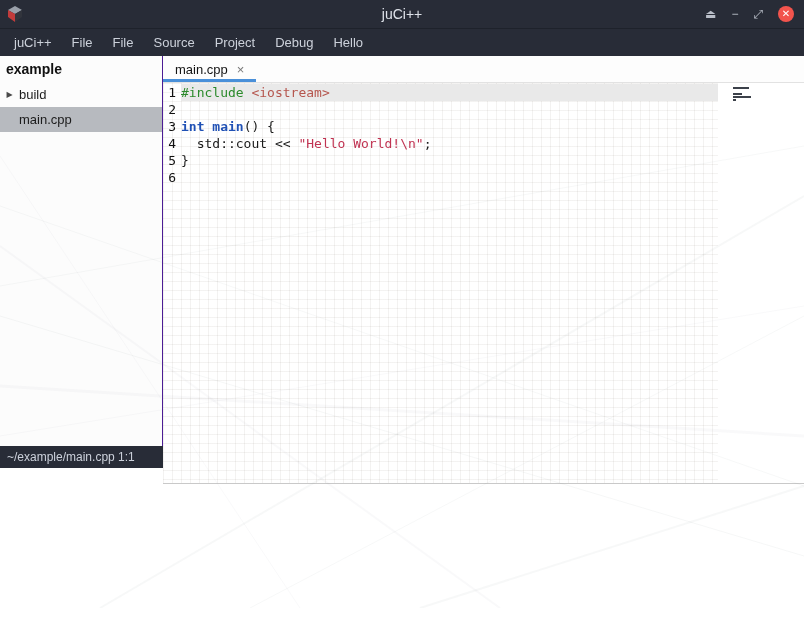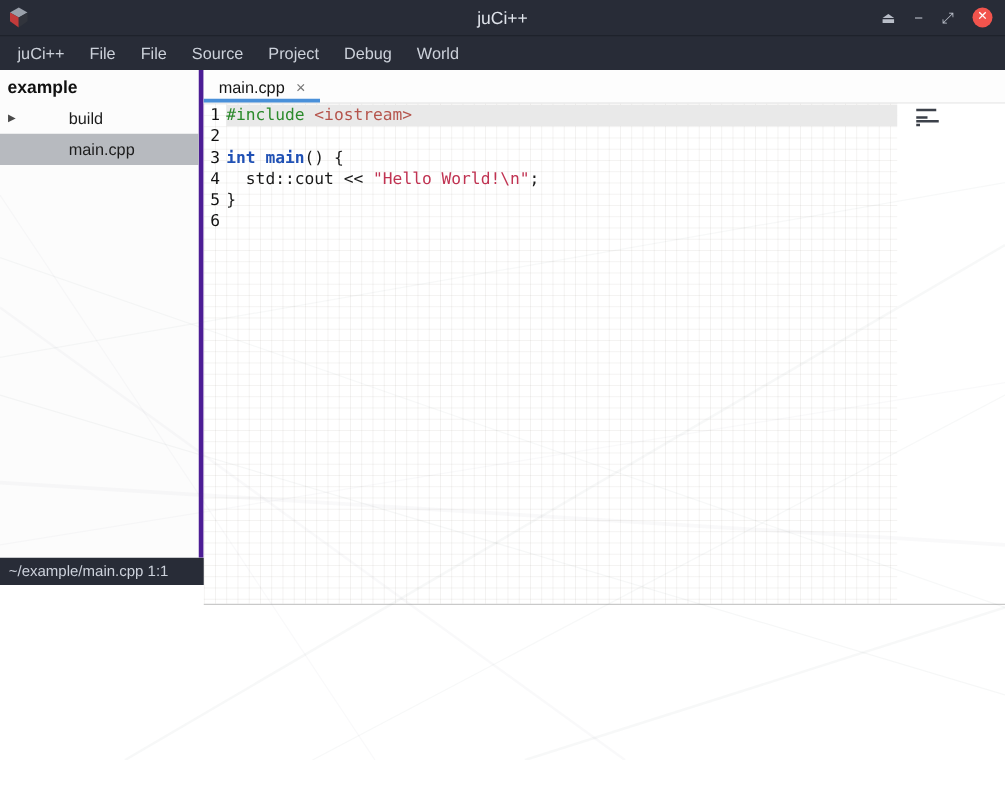--- a/index.html
+++ b/index.html
@@ -18,26 +18,26 @@
 
   
   .menubar { height:28px; background:var(--titlebar,#282c37); border-top:1px solid #1e222b; display:flex; align-items:center; padding-left:4px; flex:none; }
   .menu-item { padding:0 10px; font-size:13px; line-height:28px; color:#ccd1da; }
 
   
   .content { flex:1; display:flex; position:relative; background:#fcfcfc; min-height:0; }
   .watermark { position:absolute; inset:0; z-index:40; pointer-events:none; }
 
   
-  .sidebar { width:163px; flex:none; border-right:4px solid #4c1d95; padding-top:2px; background:transparent; }
+  .sidebar { width:163px; flex:none; border-right:1px solid #4c1d95; padding-top:2px; background:transparent; }
   .tree-root { font-weight:bold; font-size:14px; color:#111; padding:3px 6px; height:24px; }
   .tree-row { height:25px; display:flex; align-items:center; font-size:13px; color:#1c1c1c; }
   .tree-row.selected { background:var(--selection,#b7babf); }
   .expander { width:19px; flex:none; text-align:center; font-size:8px; color:#4a4a4a; }
-  .tree-label { white-space:nowrap;margin-left:36px; }
+  .tree-label { white-space:nowrap; }
 
   
   .main { flex:1; display:flex; flex-direction:column; background:#fff; min-width:0; }
   .tabbar { height:27px; flex:none; background:#fdfdfd; border-bottom:1px solid #e2e2e2; display:flex; }
   .tab { position:relative; display:flex; align-items:center; padding:0 12px; font-size:13px; color:#141414; }
   .tab-close { margin-left:9px; color:#777; font-size:13px; }
   .tab-underline { position:absolute; left:0; right:0; bottom:0; height:3px; background:var(--accent,#4a90d9); }
 
   
   .editor { height:400px; flex:none; display:flex; background:#fff; }
@@ -95,21 +95,21 @@
     </div>
   </div>
 
   <div class="menubar">
       <div class="menu-item">juCi++</div>
       <div class="menu-item">File</div>
       <div class="menu-item">File</div>
       <div class="menu-item">Source</div>
       <div class="menu-item">Project</div>
       <div class="menu-item">Debug</div>
-      <div class="menu-item">World</div>
+      <div class="menu-item">Hello</div>
     </div>
 
   <div class="content">
 
     <svg class="watermark" width="804" height="552" viewBox="0 0 804 552">
       <g stroke="#6a7078" fill="none">
         <path d="M0,150 L804,430" stroke-width="1" opacity="0.05"></path>
         <path d="M0,230 L804,90" stroke-width="1" opacity="0.05"></path>
         <path d="M0,190 L500,552" stroke-width="2" opacity="0.04"></path>
         <path d="M0,260 L804,500" stroke-width="1" opacity="0.06"></path>

